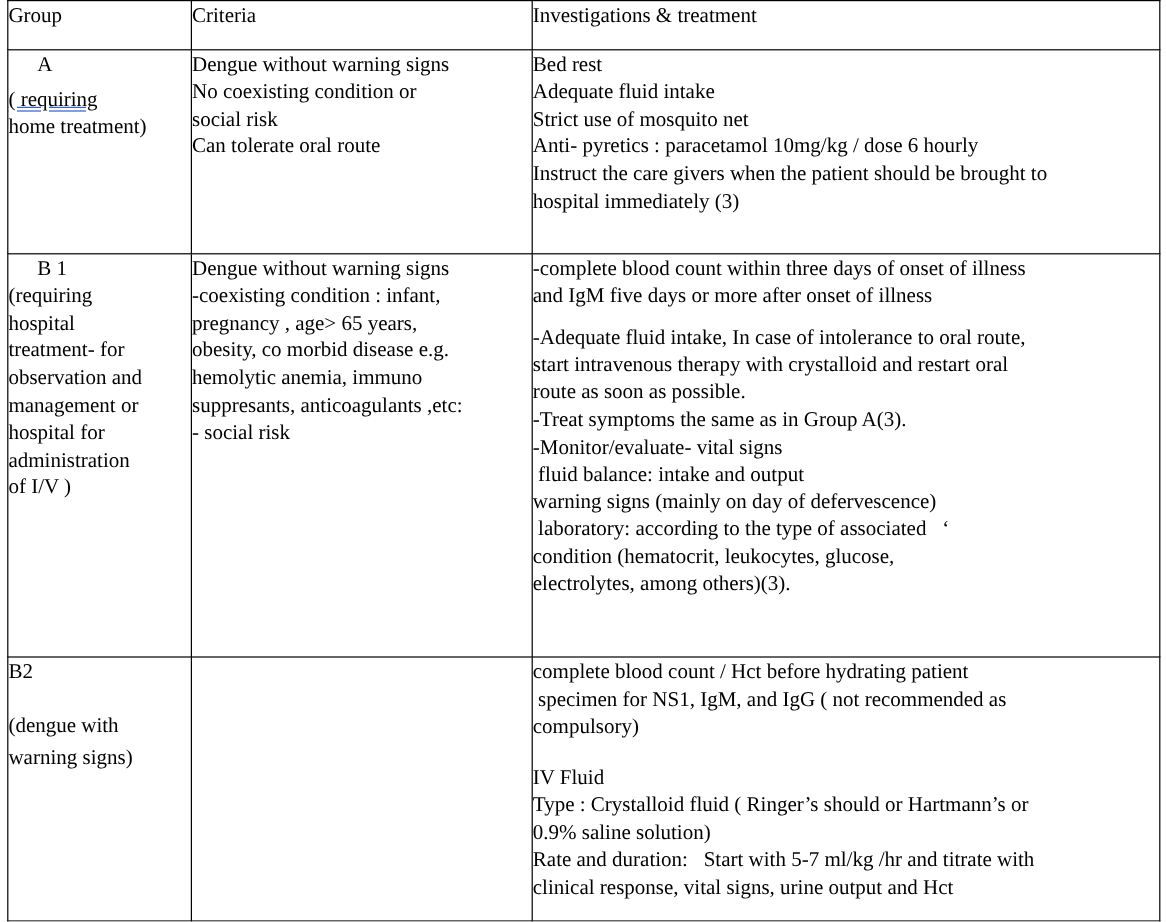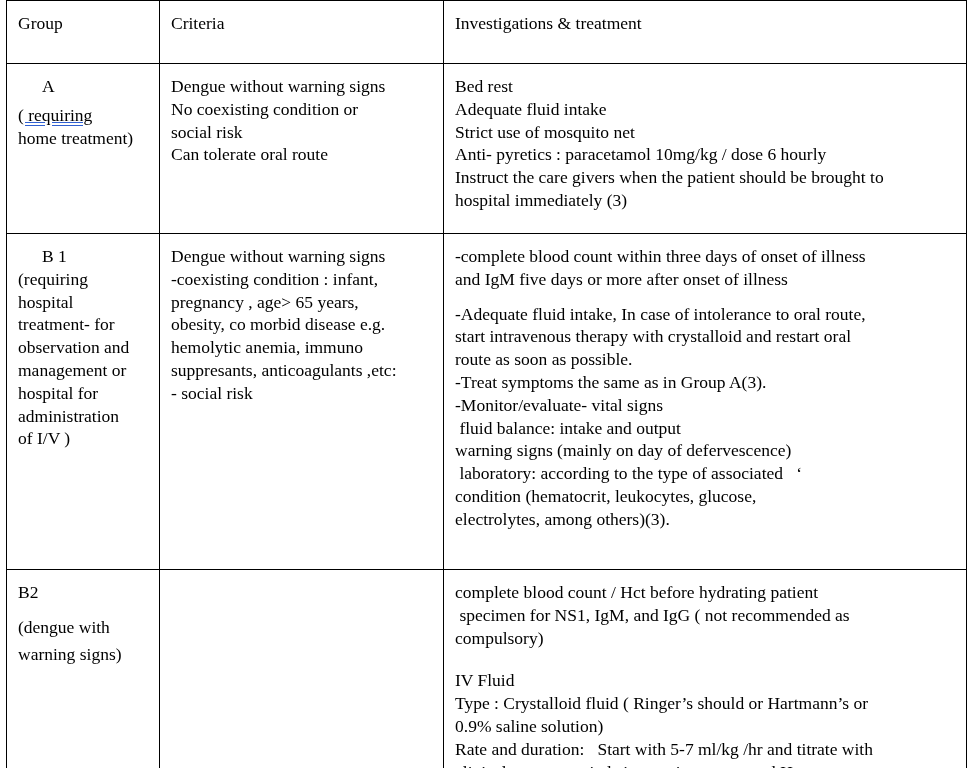--- a/index.html
+++ b/index.html
@@ -22,21 +22,21 @@
     width: 960px;
   }
   table.grid {
     border-collapse: collapse;
     table-layout: fixed;
     width: 960px;
   }
   table.grid td, table.grid th {
     border: 1px solid #000;
     vertical-align: top;
-    padding: 11px;
+    padding: 0;
     font-weight: normal;
     font-size: 17.5px;
     line-height: 22.8px;
     text-align: left;
   }
   th.h {
     height: 40px;
     padding-top: 8px;
   }
   th.h-group { padding-left: 26px; }
@@ -121,21 +121,21 @@
       <span class="line">warning signs (mainly on day of defervescence)</span>
       <span class="line" style="white-space:pre"> laboratory: according to the type of associated   ‘</span>
       <span class="line">condition (hematocrit, leukocytes, glucose,</span>
       <span class="line">electrolytes, among others)(3).</span>
     </td>
   </tr>
 
   <tr style="height:220px">
     <td class="cell-group">
       <span class="line">B2</span>
-      <span class="line" style="margin-top:12px">(dengue with</span>
+      <span class="line" style="margin-top:22px">(dengue with</span>
       <span class="line" style="margin-top:4px">warning signs)</span>
     </td>
     <td class="cell"></td>
     <td class="cell">
       <span class="line">complete blood count / Hct  before hydrating patient</span>
       <span class="line" style="white-space:pre"> specimen for NS1, IgM, and IgG ( not recommended as</span>
       <span class="line">compulsory)</span>
       <span class="gap-big"></span>
       <span class="line bold">IV Fluid</span>
       <span class="line">Type : Crystalloid fluid  (  Ringer’s should or Hartmann’s or</span>

